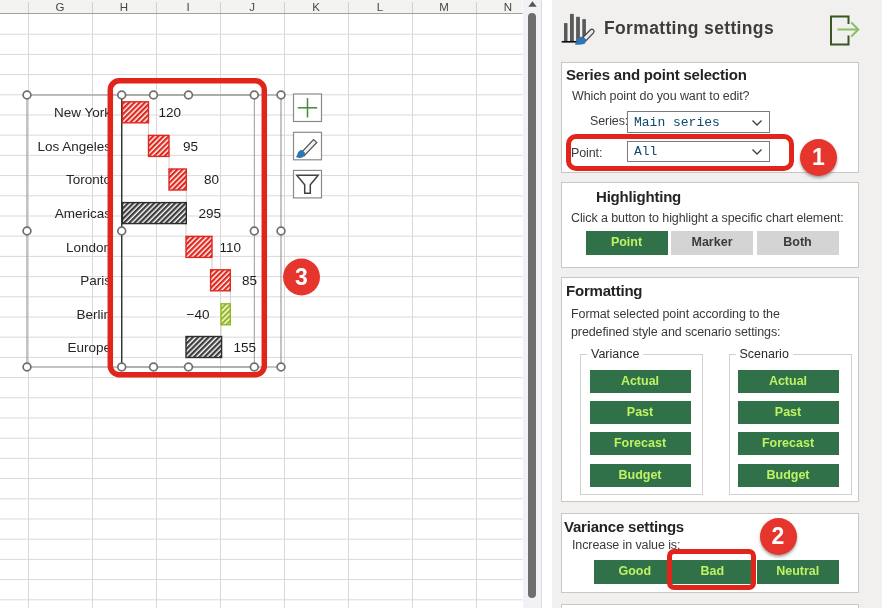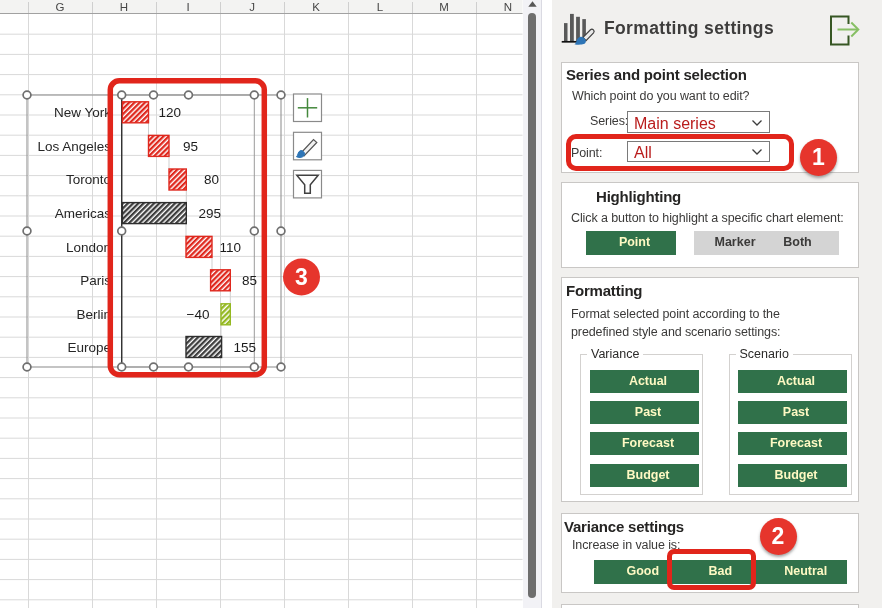--- a/index.html
+++ b/index.html
@@ -1,28 +1,28 @@
 <!DOCTYPE html>
 <html><head><meta charset="utf-8">
 <style>
   html,body{margin:0;padding:0;}
   body{width:882px;height:608px;overflow:hidden;position:relative;
        font-family:"Liberation Sans",sans-serif;background:#fff;}
   .abs{position:absolute;}
   .boxsec{position:absolute;left:561px;width:295.5px;background:#fff;border:1px solid #c9c7c5;}
   .sechead{position:absolute;font-size:15px;font-weight:bold;color:#252423;letter-spacing:-0.2px;}
   .body13{position:absolute;font-size:12.5px;color:#3b3a39;letter-spacing:-0.1px;}
-  .gbtn{position:absolute;background:#30714a;color:#fef9c3;font-weight:bold;font-size:12.5px;
-        text-align:center;letter-spacing:0px;padding-left:8px;}
+  .gbtn{position:absolute;background:#30714a;color:#bef264;font-weight:bold;font-size:12.5px;
+        text-align:center;letter-spacing:0px;}
   .graybtn{position:absolute;background:#d4d4d4;color:#3b3a39;font-weight:bold;font-size:12.5px;text-align:center;}
   .redrect{position:absolute;border:5.5px solid #e1251b;border-radius:10px;}
   .badge{position:absolute;width:37px;height:37px;border-radius:50%;background:#e6352c;
          color:#fff;font-weight:bold;font-size:23px;text-align:center;line-height:36px;
          box-shadow:0 2px 3px rgba(90,90,90,.55);}
-  .dd{position:absolute;background:#fff;border:1px solid #7a7a7a;font-size:16px;color:#b91c1c;}
+  .dd{position:absolute;background:#fff;border:1px solid #7a7a7a;font-size:13px;color:#0c4a6e;font-family:Liberation Mono, monospace;}
   .ddtext{position:absolute;left:6px;top:2.5px;}
 </style></head>
 <body>
 <svg class="abs" style="left:0;top:0" width="545" height="608" viewBox="0 0 545 608">
 <defs>
 <pattern id="redH" width="3.7" height="3.7" patternUnits="userSpaceOnUse" patternTransform="rotate(45)">
   <rect width="3.7" height="3.7" fill="#ffffff"></rect>
         <rect width="2.3" height="3.7" fill="#df281e"></rect>
 </pattern>
 <pattern id="darkH" width="3.7" height="3.7" patternUnits="userSpaceOnUse" patternTransform="rotate(45)">
@@ -249,21 +249,21 @@
 <div class="redrect" style="left:565.5px;top:134px;width:218px;height:27px;"></div>
 
 <div class="badge" style="left:800px;top:139px;">1</div>
 
 <div class="boxsec" style="top:182px;height:84px;"></div>
 <div class="sechead" style="left:596px;top:188px;">Highlighting</div>
 <div class="body13" style="left:571px;top:210.5px;">Click a button to highlight a specific chart element:</div>
 
 <div class="gbtn" style="left:585.5px;top:231px;width:82px;height:23.7px;line-height:23.7px;">Point</div>
 
-<div class="graybtn" style="left:671px;top:231px;width:82px;height:23.7px;line-height:23.7px;margin-left:23px;">Marker</div>
+<div class="graybtn" style="left:671px;top:231px;width:82px;height:23.7px;line-height:23.7px;">Marker</div>
 
 <div class="graybtn" style="left:756.5px;top:231px;width:82px;height:23.7px;line-height:23.7px;">Both</div>
 
 <div class="boxsec" style="top:277px;height:223px;"></div>
 <div class="sechead" style="left:566px;top:282px;">Formatting</div>
 <div class="body13" style="left:571px;top:307px;">Format selected point according to the</div>
 <div class="body13" style="left:571px;top:324.5px;">predefined style and scenario settings:</div>
 
 <div class="abs" style="left:579.5px;top:354px;width:121px;height:139px;border:1px solid #d3d1cf;"></div>
 <div class="abs" style="left:587px;top:346.5px;font-size:12.5px;color:#2b2a29;background:#fff;padding:0 4px;">Variance</div>

